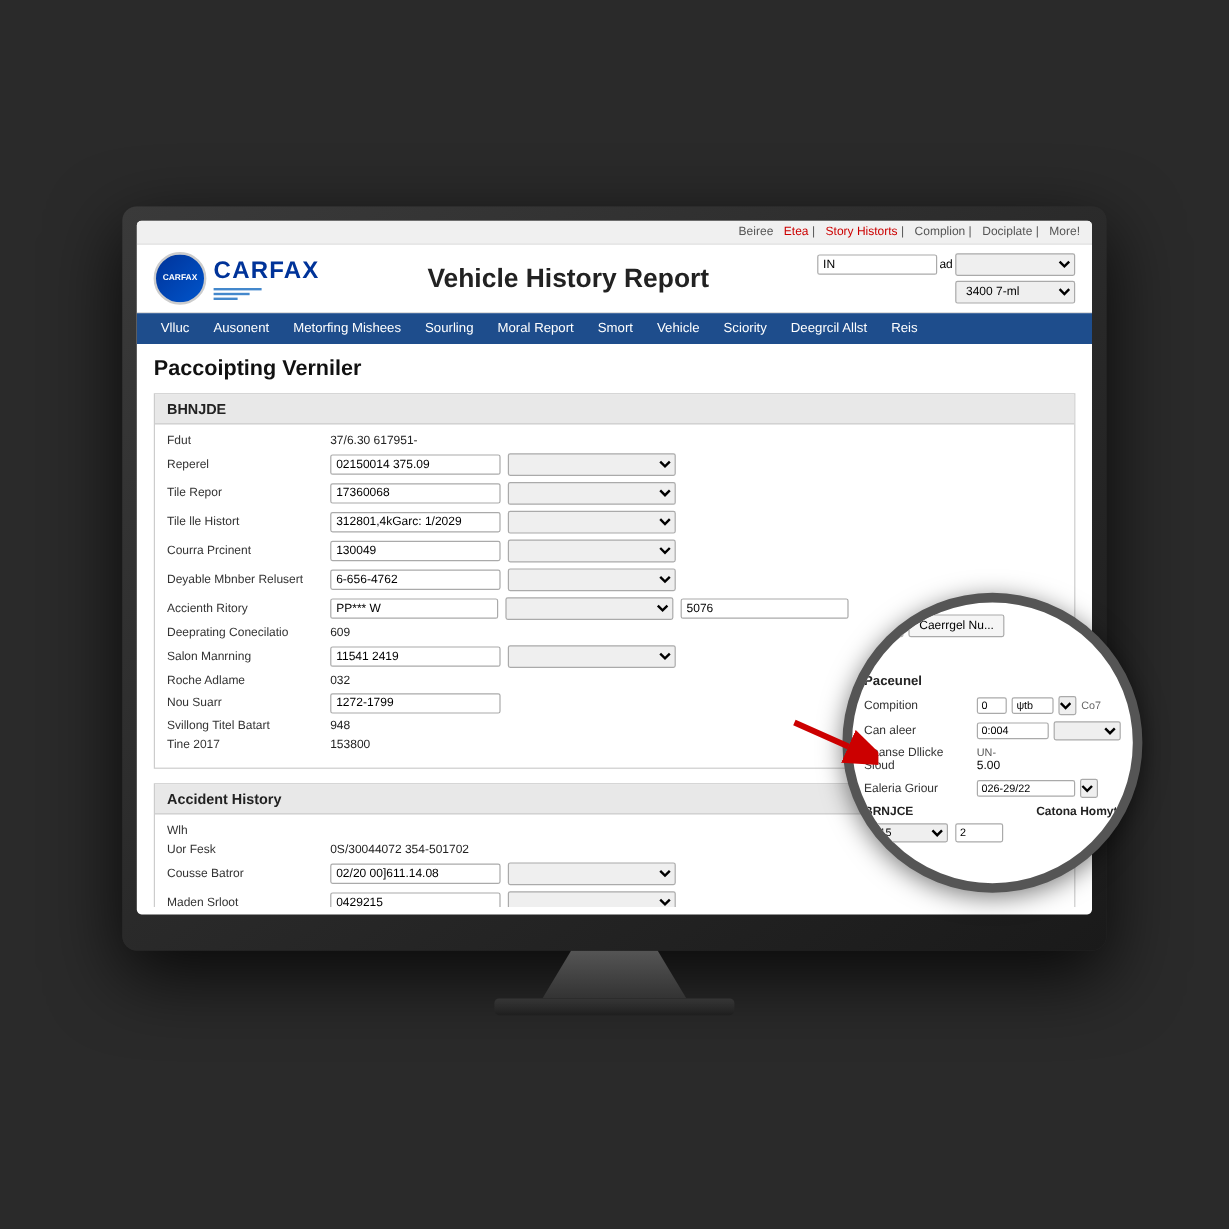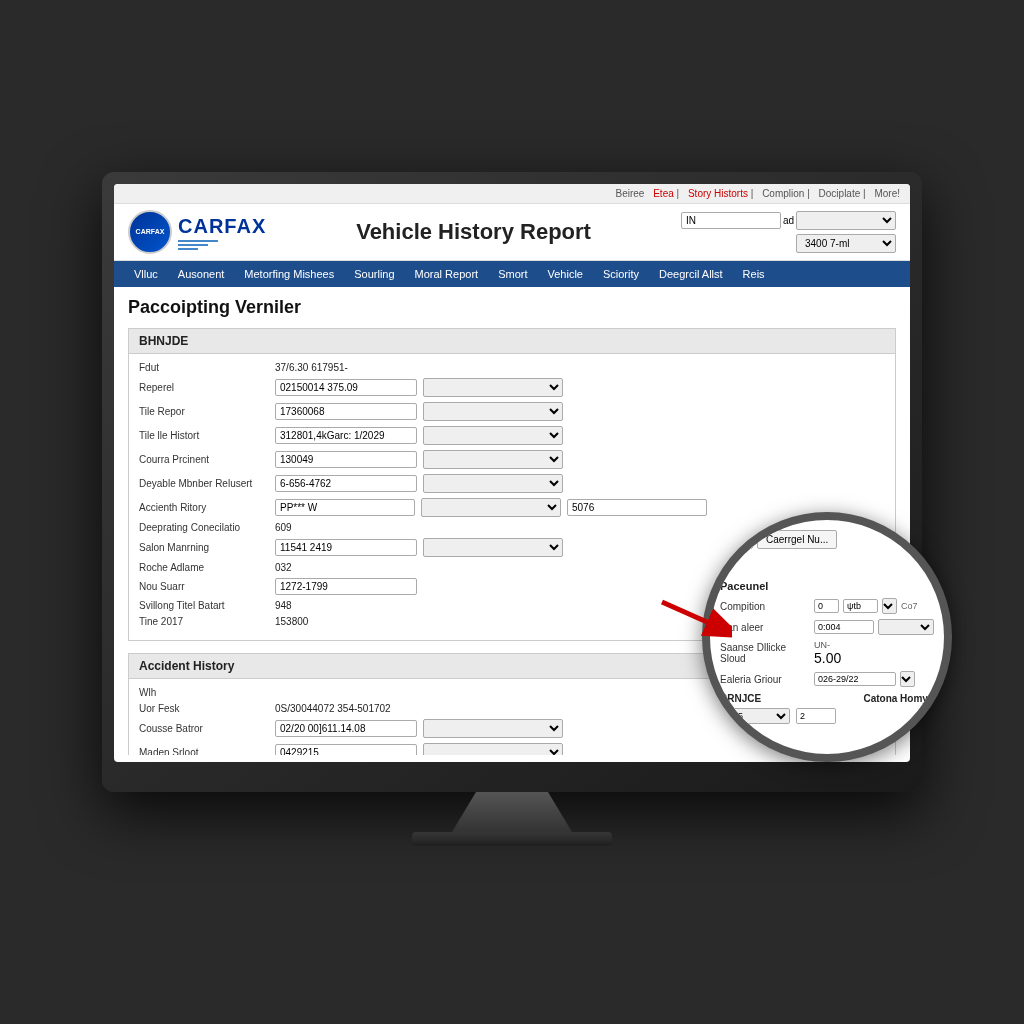--- a/index.html
+++ b/index.html
@@ -238,21 +238,21 @@
       font-size: 10px;
       padding: 2px 4px;
       border: 1px solid #aaa;
       border-radius: 2px;
       min-width: 140px;
     }
 
     
     .zoom-overlay {
       position: absolute;
-      bottom: 30px;
+      bottom: 48px;
       right: -30px;
       width: 250px;
       height: 250px;
       border-radius: 50%;
       background: #fff;
       border: 8px solid #555;
       overflow: hidden;
       box-shadow: 0 4px 20px rgba(0,0,0,0.5);
       z-index: 10;
     }
@@ -533,21 +533,21 @@
         </div>
         <div class="zoom-row">
           <span class="zoom-label">Can aleer</span>
           <input class="zoom-input" value="0:004" style="">
           <select class="zoom-select"></select>
         </div>
         <div class="zoom-row">
           <span class="zoom-label">Saanse Dllicke Sloud</span>
           <div>
             <div style="font-size:9px;color:#555;">UN-</div>
-            <span style="font-size:14px;">5.00</span>
+            <span style="font-size:10px;">5.00</span>
           </div>
         </div>
         <div class="zoom-row">
           <span class="zoom-label">Ealeria Griour</span>
           <input class="zoom-input" value="026-29/22" style="width: 82px;">
           <select class="zoom-select" style="width:15px;"></select>
         </div>
 
         <div class="zoom-footer">
           <span>BRNJCE</span>

